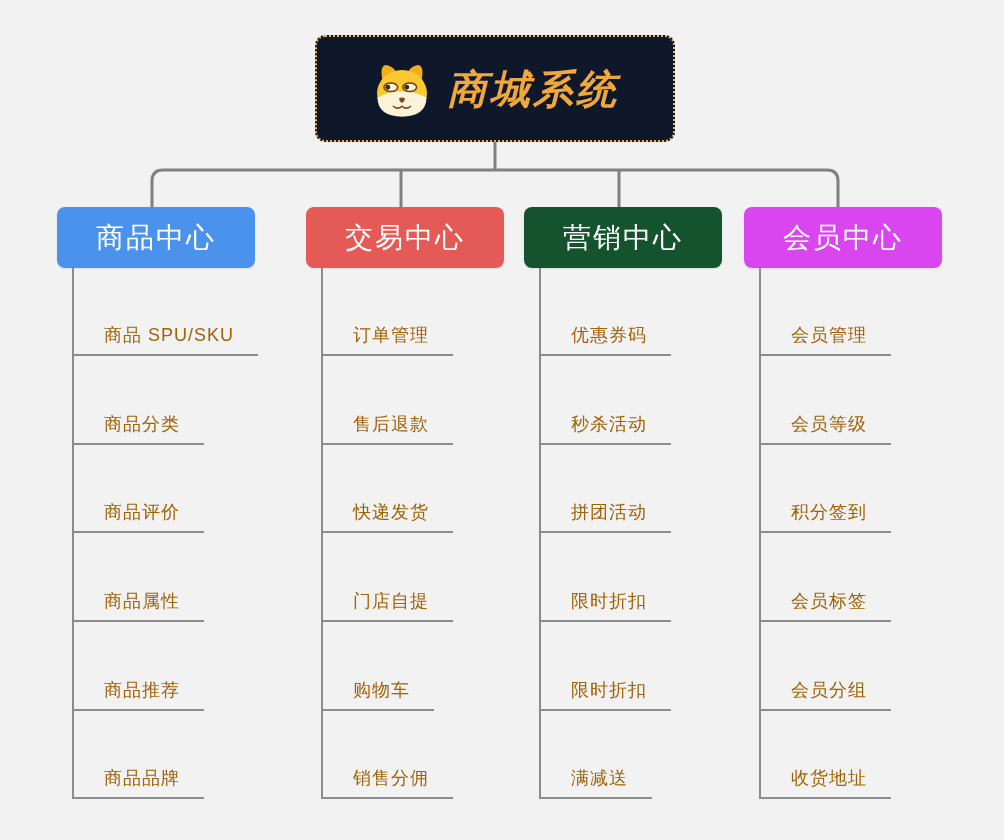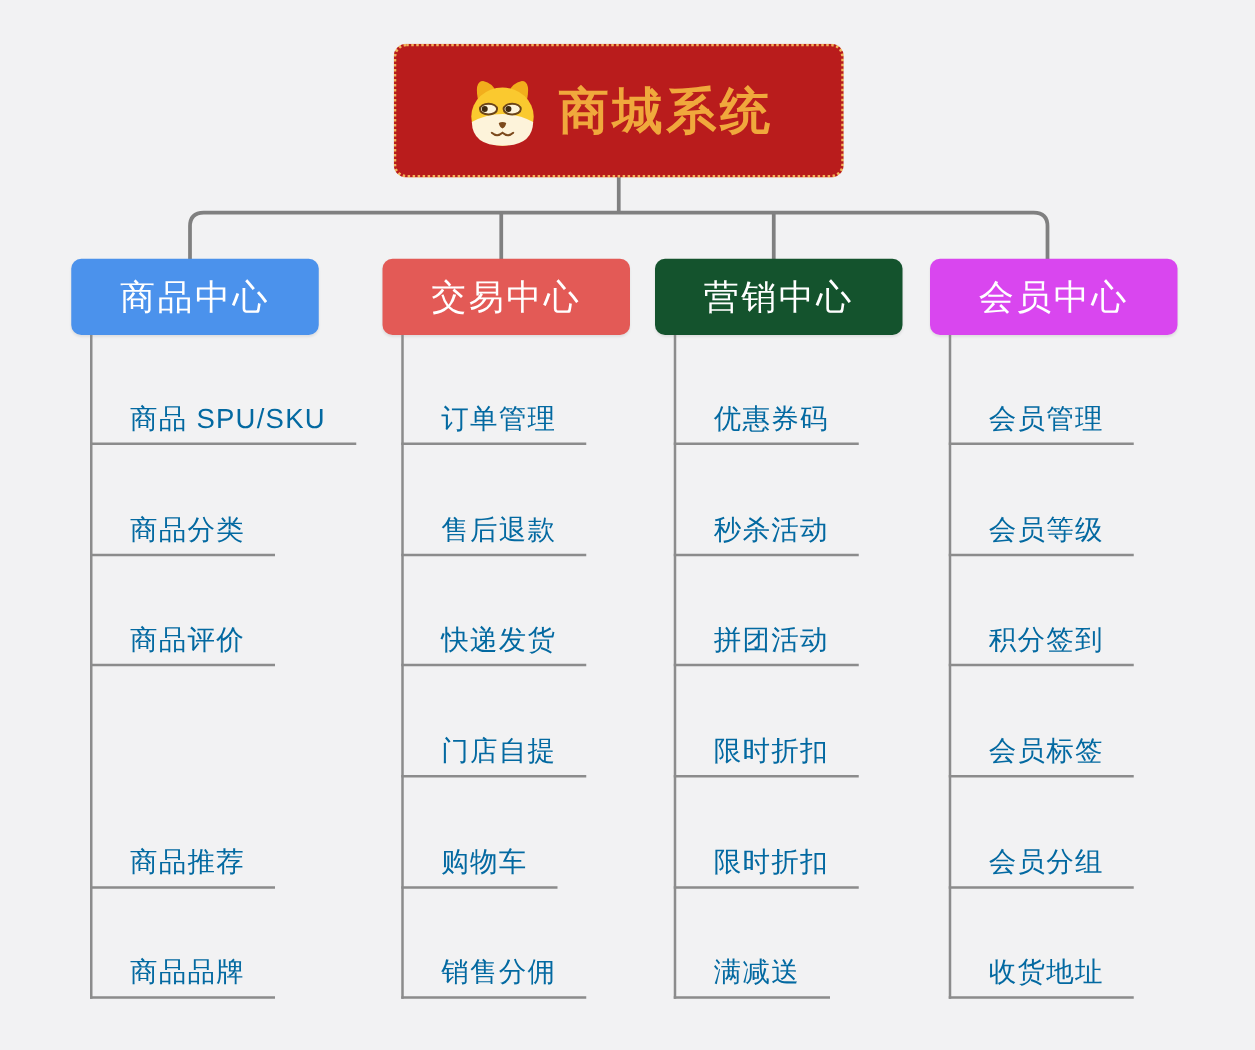--- a/index.html
+++ b/index.html
@@ -11,24 +11,24 @@
     overflow:hidden;
   }
   #canvas { position:absolute; left:0; top:0; width:1004px; height:840px; }
 
   
   #connectors { position:absolute; left:0; top:0; width:1004px; height:840px; pointer-events:none; }
 
   
   .root-node {
     position:absolute; left:315px; top:35px; width:360px; height:107px;
-    background:#b91c1c;
+    background:#0f172a;
     border:2px dotted #f2b35a;
     border-radius:10px;
-    display:flex; align-items:center; justify-content:center; gap:14px;
+    display:flex; align-items:center; justify-content:center; gap:14px;font-style:italic;
   }
   .root-title {
     font-size:40px; font-weight:600; color:#f0a83c; letter-spacing:3px;
     line-height:1;
   }
   .root-icon { width:62px; height:58px; flex:0 0 auto; }
 
   
   .column { position:absolute; top:207px; width:260px; height:612px; }
   .col-0 { left:57px;  }
@@ -48,21 +48,21 @@
     position:absolute; left:15px; top:61px; width:2px; height:531px;
     background:#8c8c8c;
   }
 
   .item {
     position:absolute; left:15px;
     display:inline-block;
     height:40px; line-height:38px;
     padding:0 24px 0 32px;
     border-bottom:2px solid #8c8c8c;
-    font-size:22px; color:#0369a1; letter-spacing:1px;
+    font-size:18px; color:#a16207; letter-spacing:1px;
     white-space:nowrap;
   }
   .item-0 { top:109px; }
   .item-1 { top:198px; }
   .item-2 { top:286px; }
   .item-3 { top:375px; }
   .item-4 { top:464px; }
   .item-5 { top:552px; }
 </style>
 </head>
@@ -95,20 +95,21 @@
     </svg>
     <span class="root-title">商城系统</span>
   </div>
 
   <div class="column col-0">
     <div class="branch-box" style="background: rgb(75, 146, 236);">商品中心</div>
     <div class="trunk"></div>
     <div class="item item-0">商品 SPU/SKU</div>
     <div class="item item-1">商品分类</div>
     <div class="item item-2">商品评价</div>
+    <div class="item item-3">商品属性</div>
     <div class="item item-4">商品推荐</div>
     <div class="item item-5">商品品牌</div>
   </div>
 
   <div class="column col-1">
     <div class="branch-box" style="background: rgb(227, 90, 86);">交易中心</div>
     <div class="trunk"></div>
     <div class="item item-0">订单管理</div>
     <div class="item item-1">售后退款</div>
     <div class="item item-2">快递发货</div>

